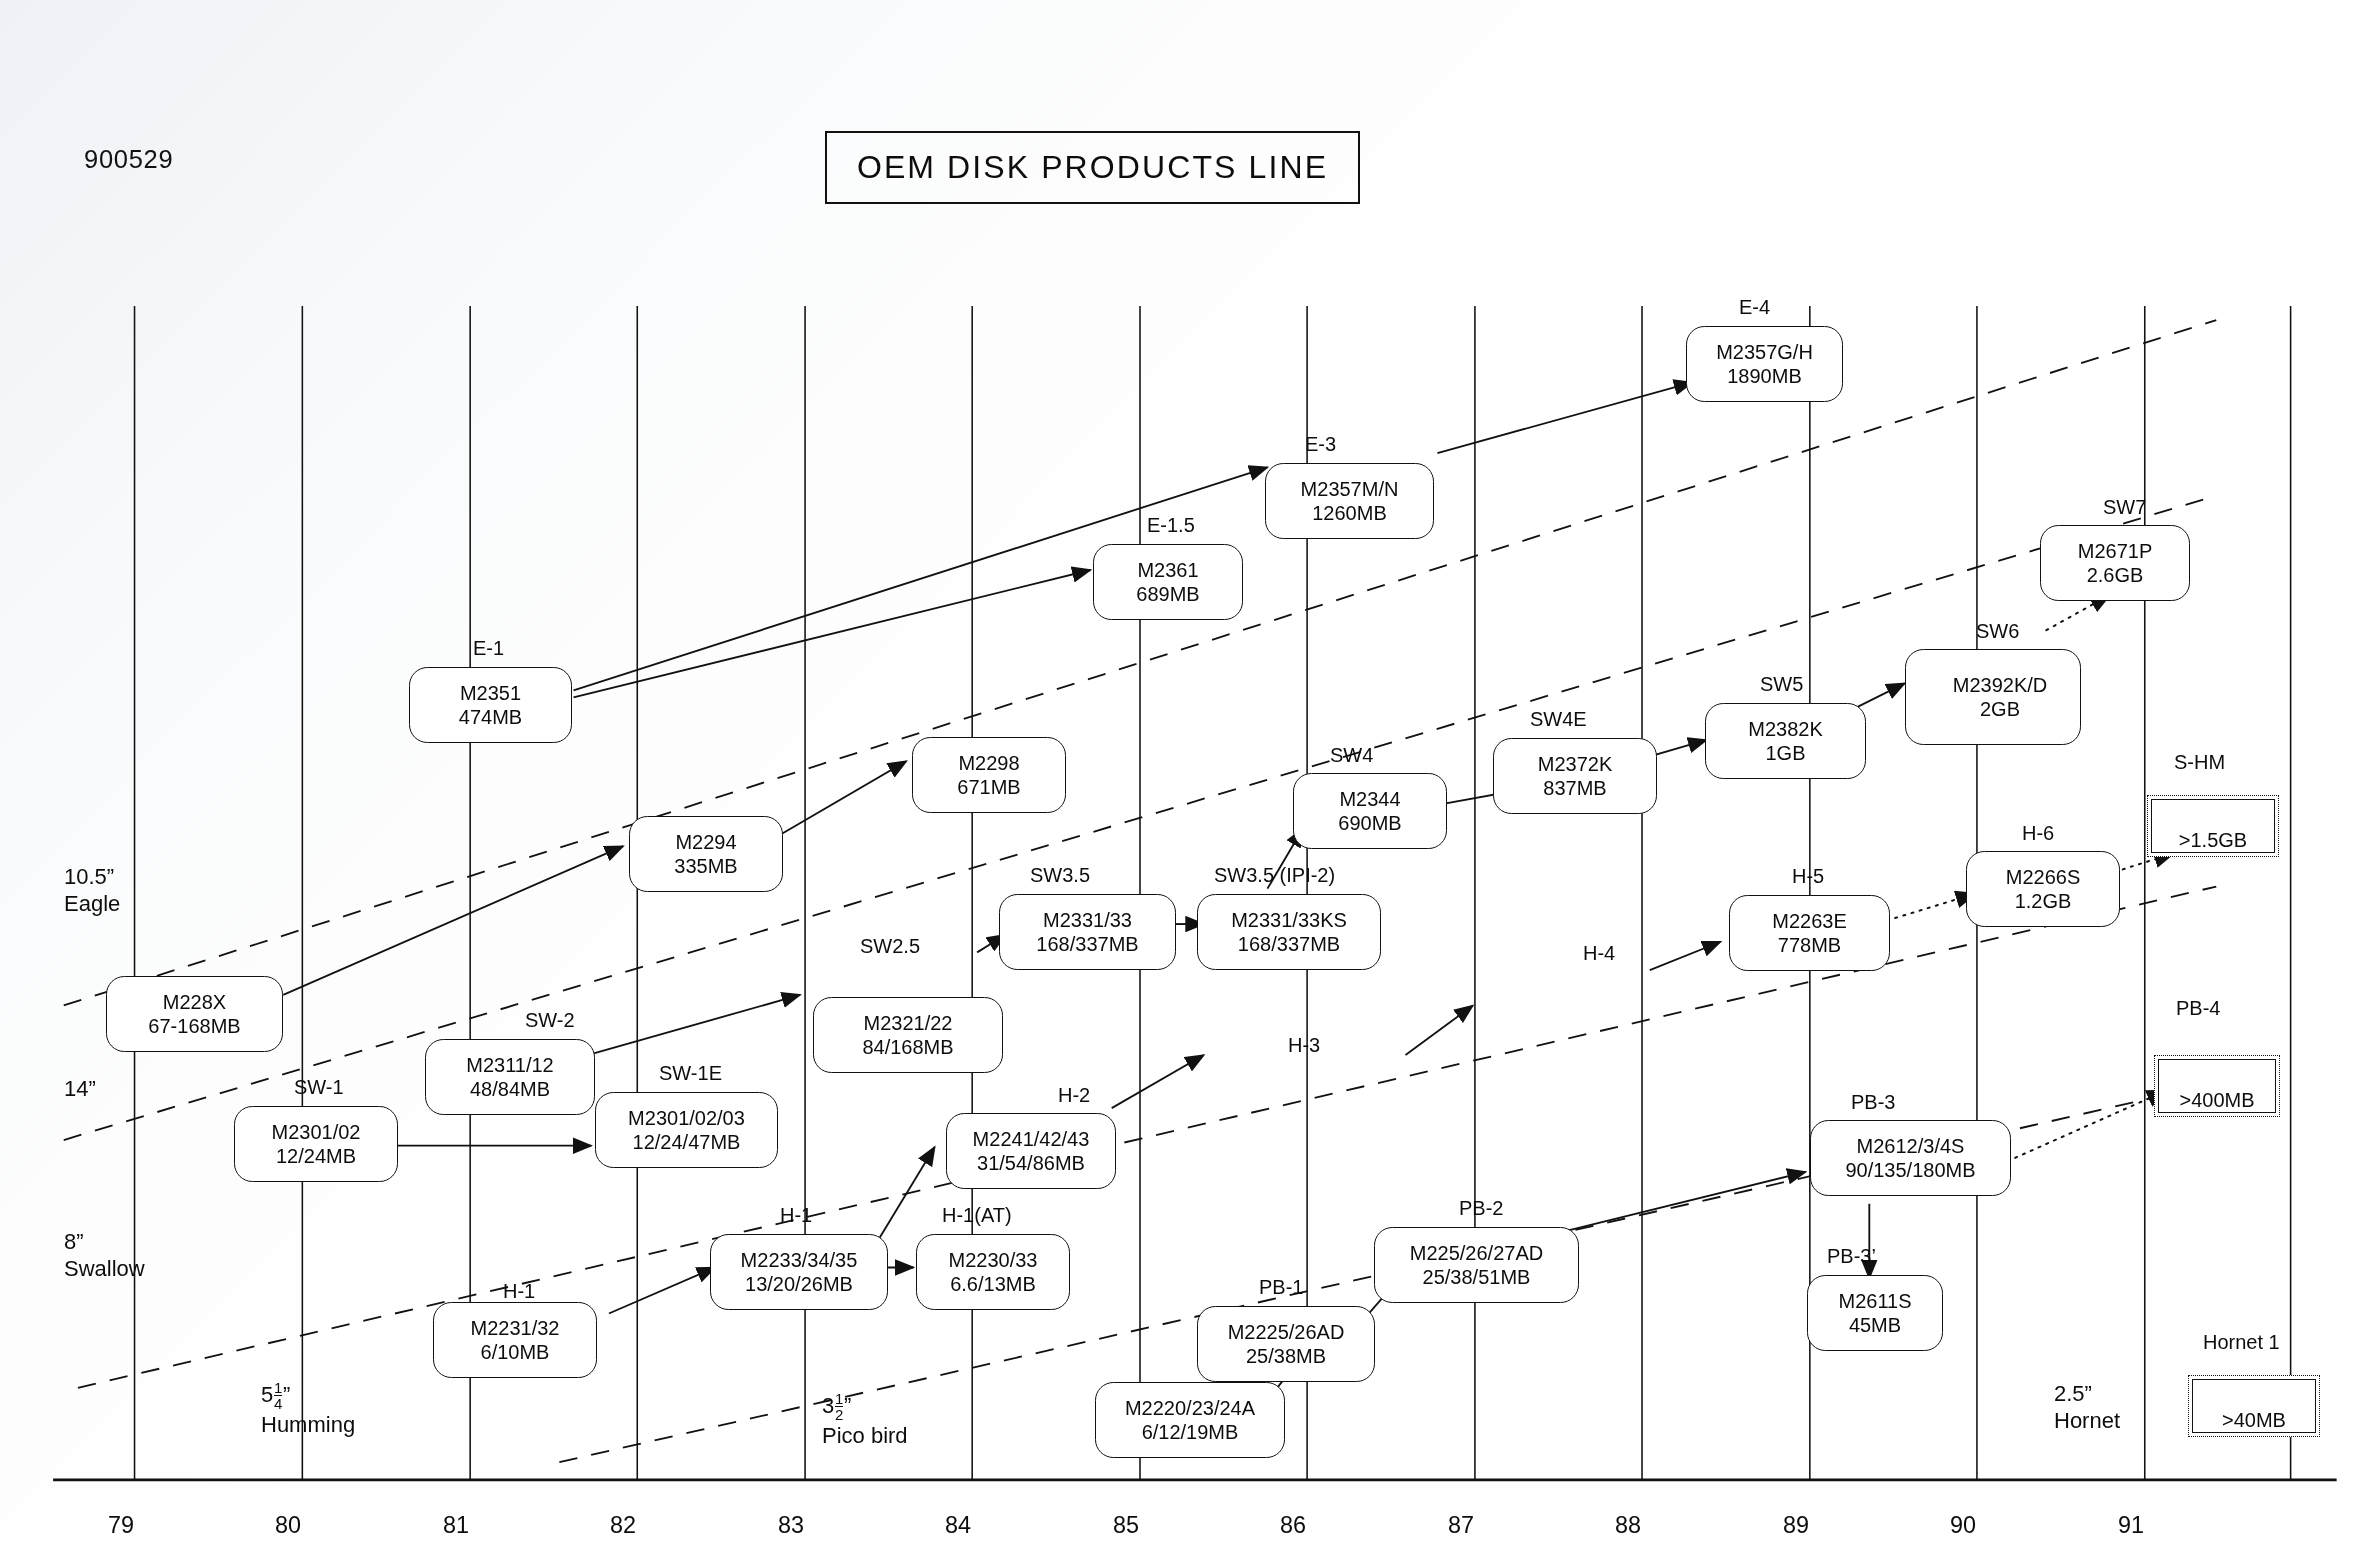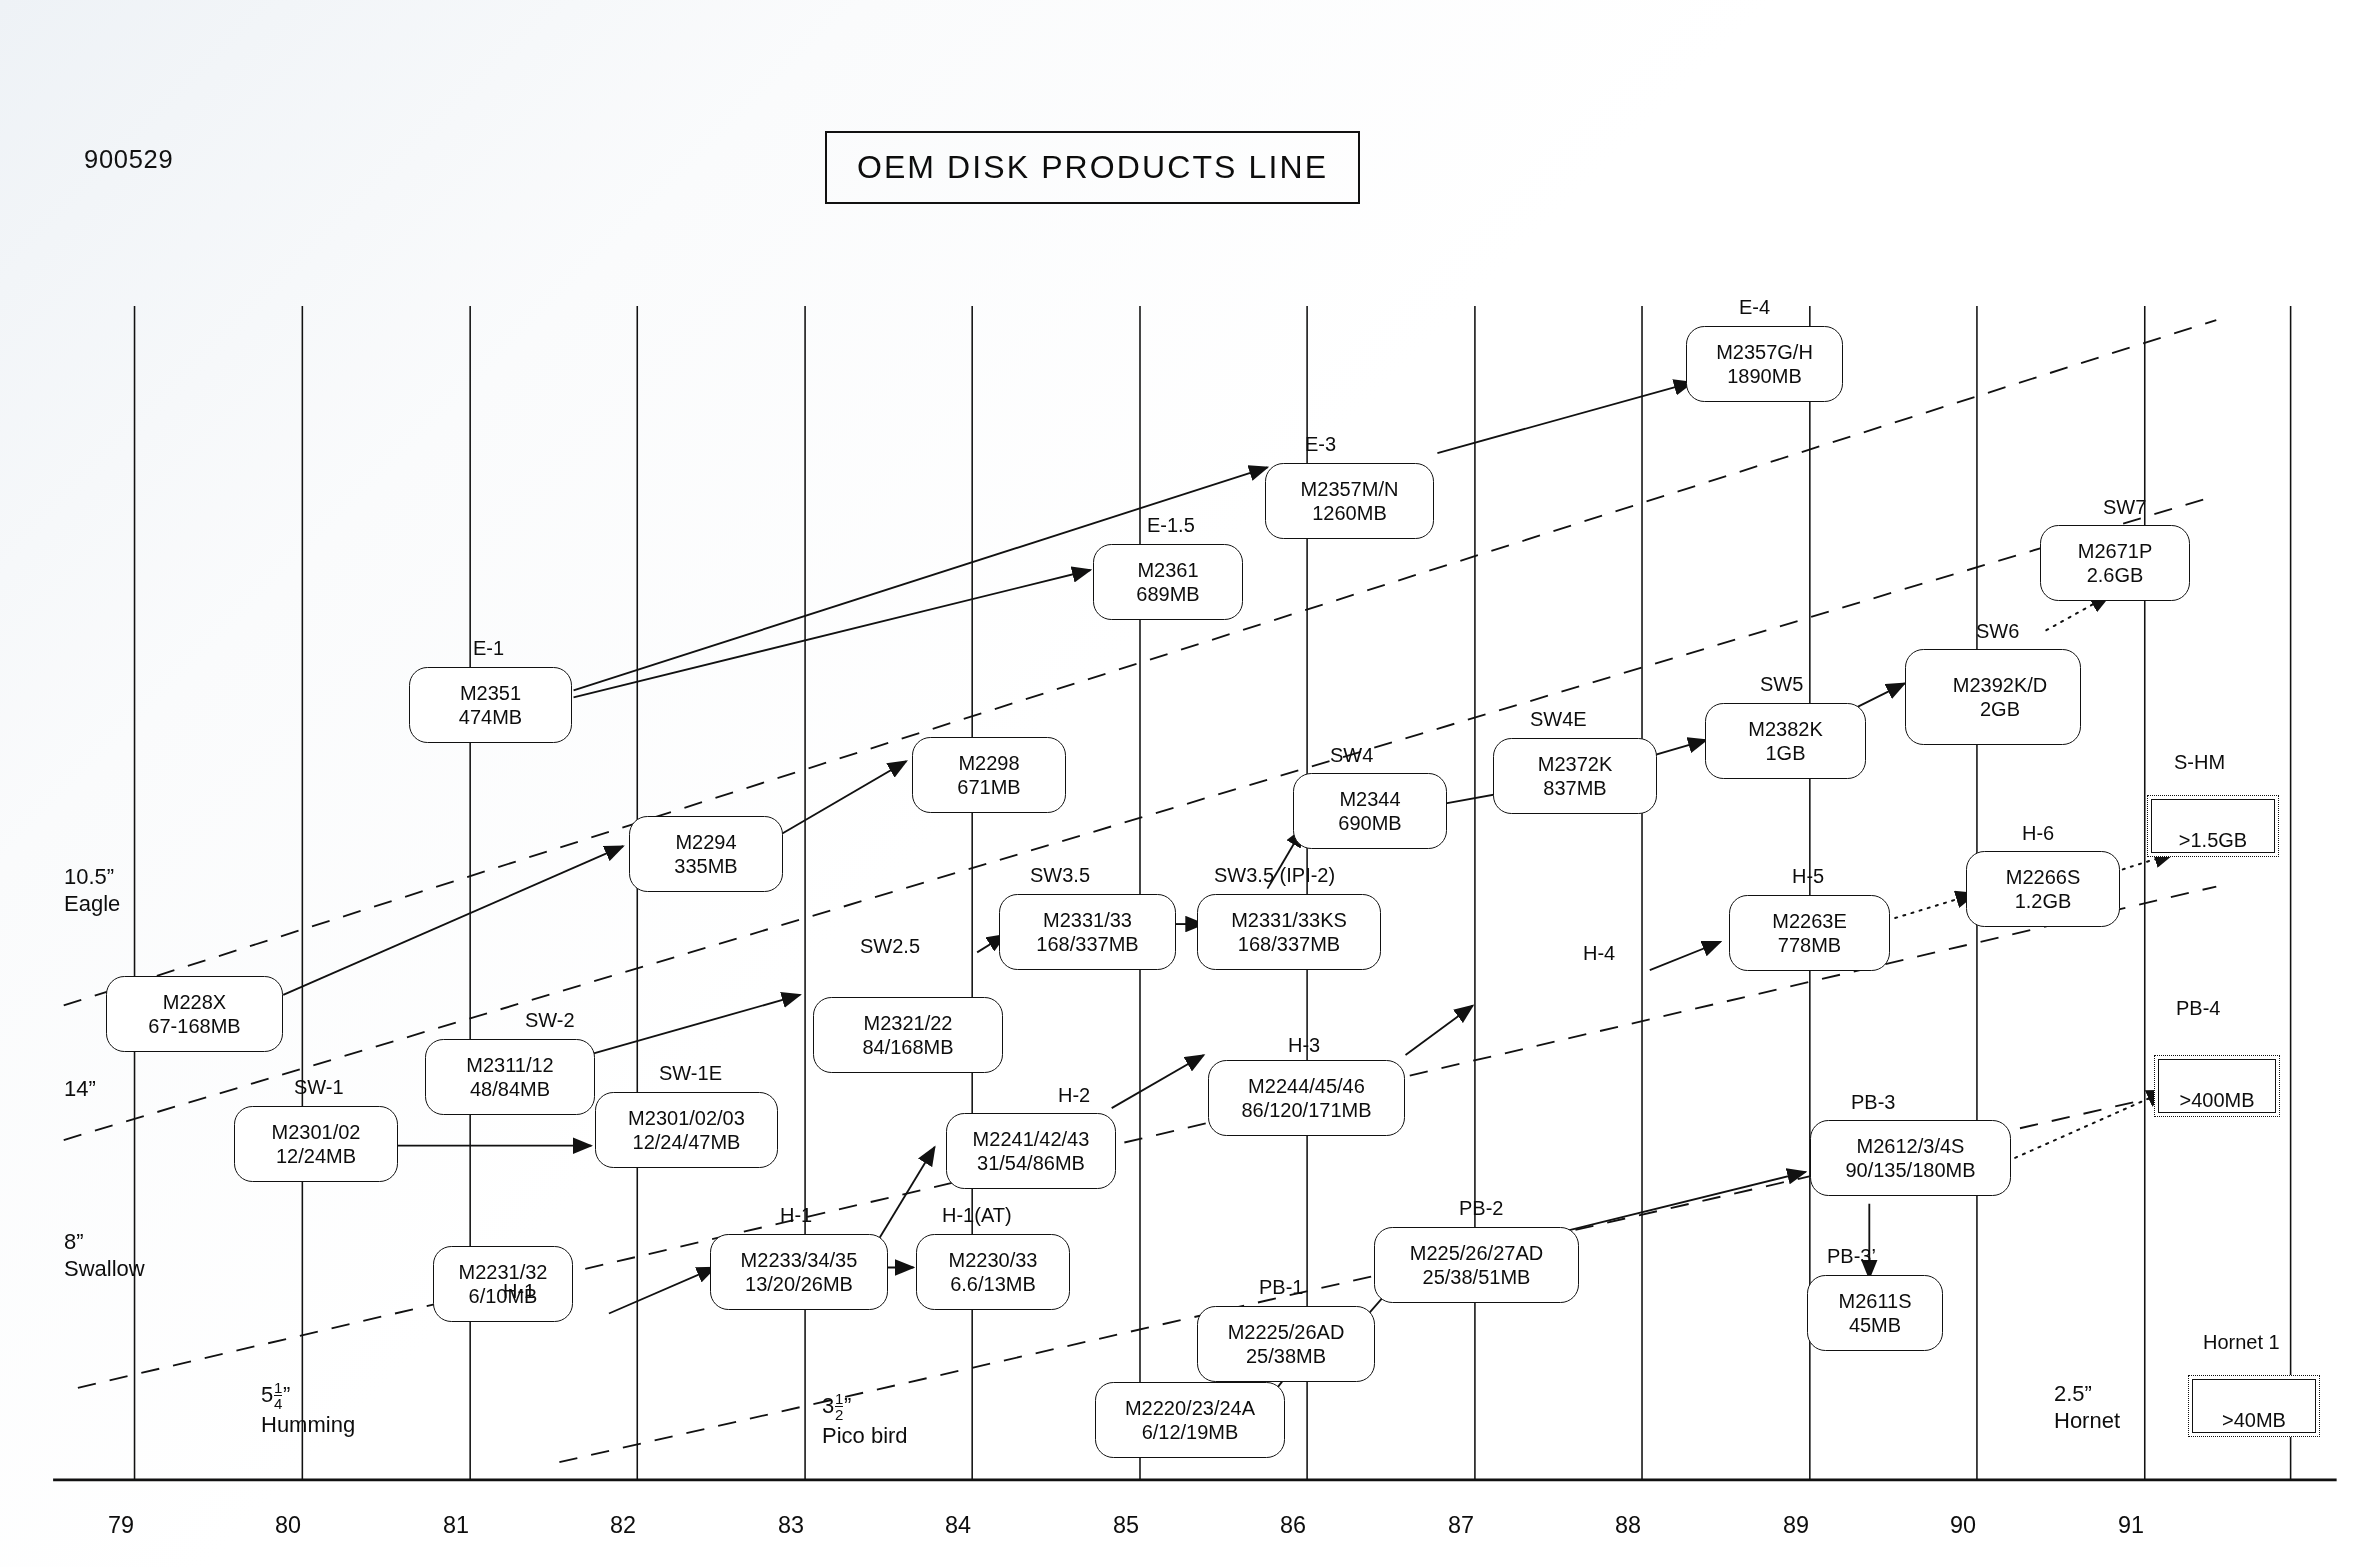--- a/index.html
+++ b/index.html
@@ -386,45 +386,41 @@
 
   <div class="node-label" style="left:1792px; top:865px;">H-5</div>
   <div class="node" style="left:1729px; top:895px; width:161px; height:76px;">
     <span class="l1">M2263E</span>
     <span class="l2">778MB</span>
   </div>
 
   <div class="node-label" style="left:1583px; top:942px;">H-4</div>
 
   <div class="node-label" style="left:1288px; top:1034px;">H-3</div>
-  <div class="node" style="left:1208px; top:1060px; width:197px; height:76px;">
-    <span class="l1">M2244/45/46</span>
-    <span class="l2">86/120/171MB</span>
-  </div>
 
   <div class="node-label" style="left:1058px; top:1084px;">H-2</div>
   <div class="node" style="left:946px; top:1113px; width:170px; height:76px;">
     <span class="l1">M2241/42/43</span>
     <span class="l2">31/54/86MB</span>
   </div>
 
   <div class="node-label" style="left:942px; top:1204px;">H-1(AT)</div>
   <div class="node" style="left:916px; top:1234px; width:154px; height:76px;">
     <span class="l1">M2230/33</span>
     <span class="l2">6.6/13MB</span>
   </div>
 
   <div class="node-label" style="left:780px; top:1204px;">H-1</div>
   <div class="node" style="left:710px; top:1234px; width:178px; height:76px;">
     <span class="l1">M2233/34/35</span>
     <span class="l2">13/20/26MB</span>
   </div>
 
   <div class="node-label" style="left:503px; top:1280px;">H-1</div>
-  <div class="node" style="left:433px; top:1246px; width:140px; height:76px;">
+  <div class="node" style="left:433px; top:1302px; width:164px; height:76px;">
     <span class="l1">M2231/32</span>
     <span class="l2">6/10MB</span>
   </div>
 
   <div class="node-label" style="left:2176px; top:997px;">PB-4</div>
   <div class="dotnode" style="left:2154px; top:1055px; width:126px; height:62px;">
     <div class="inner">
         <span>&gt;400MB</span>
       </div>
   </div>

